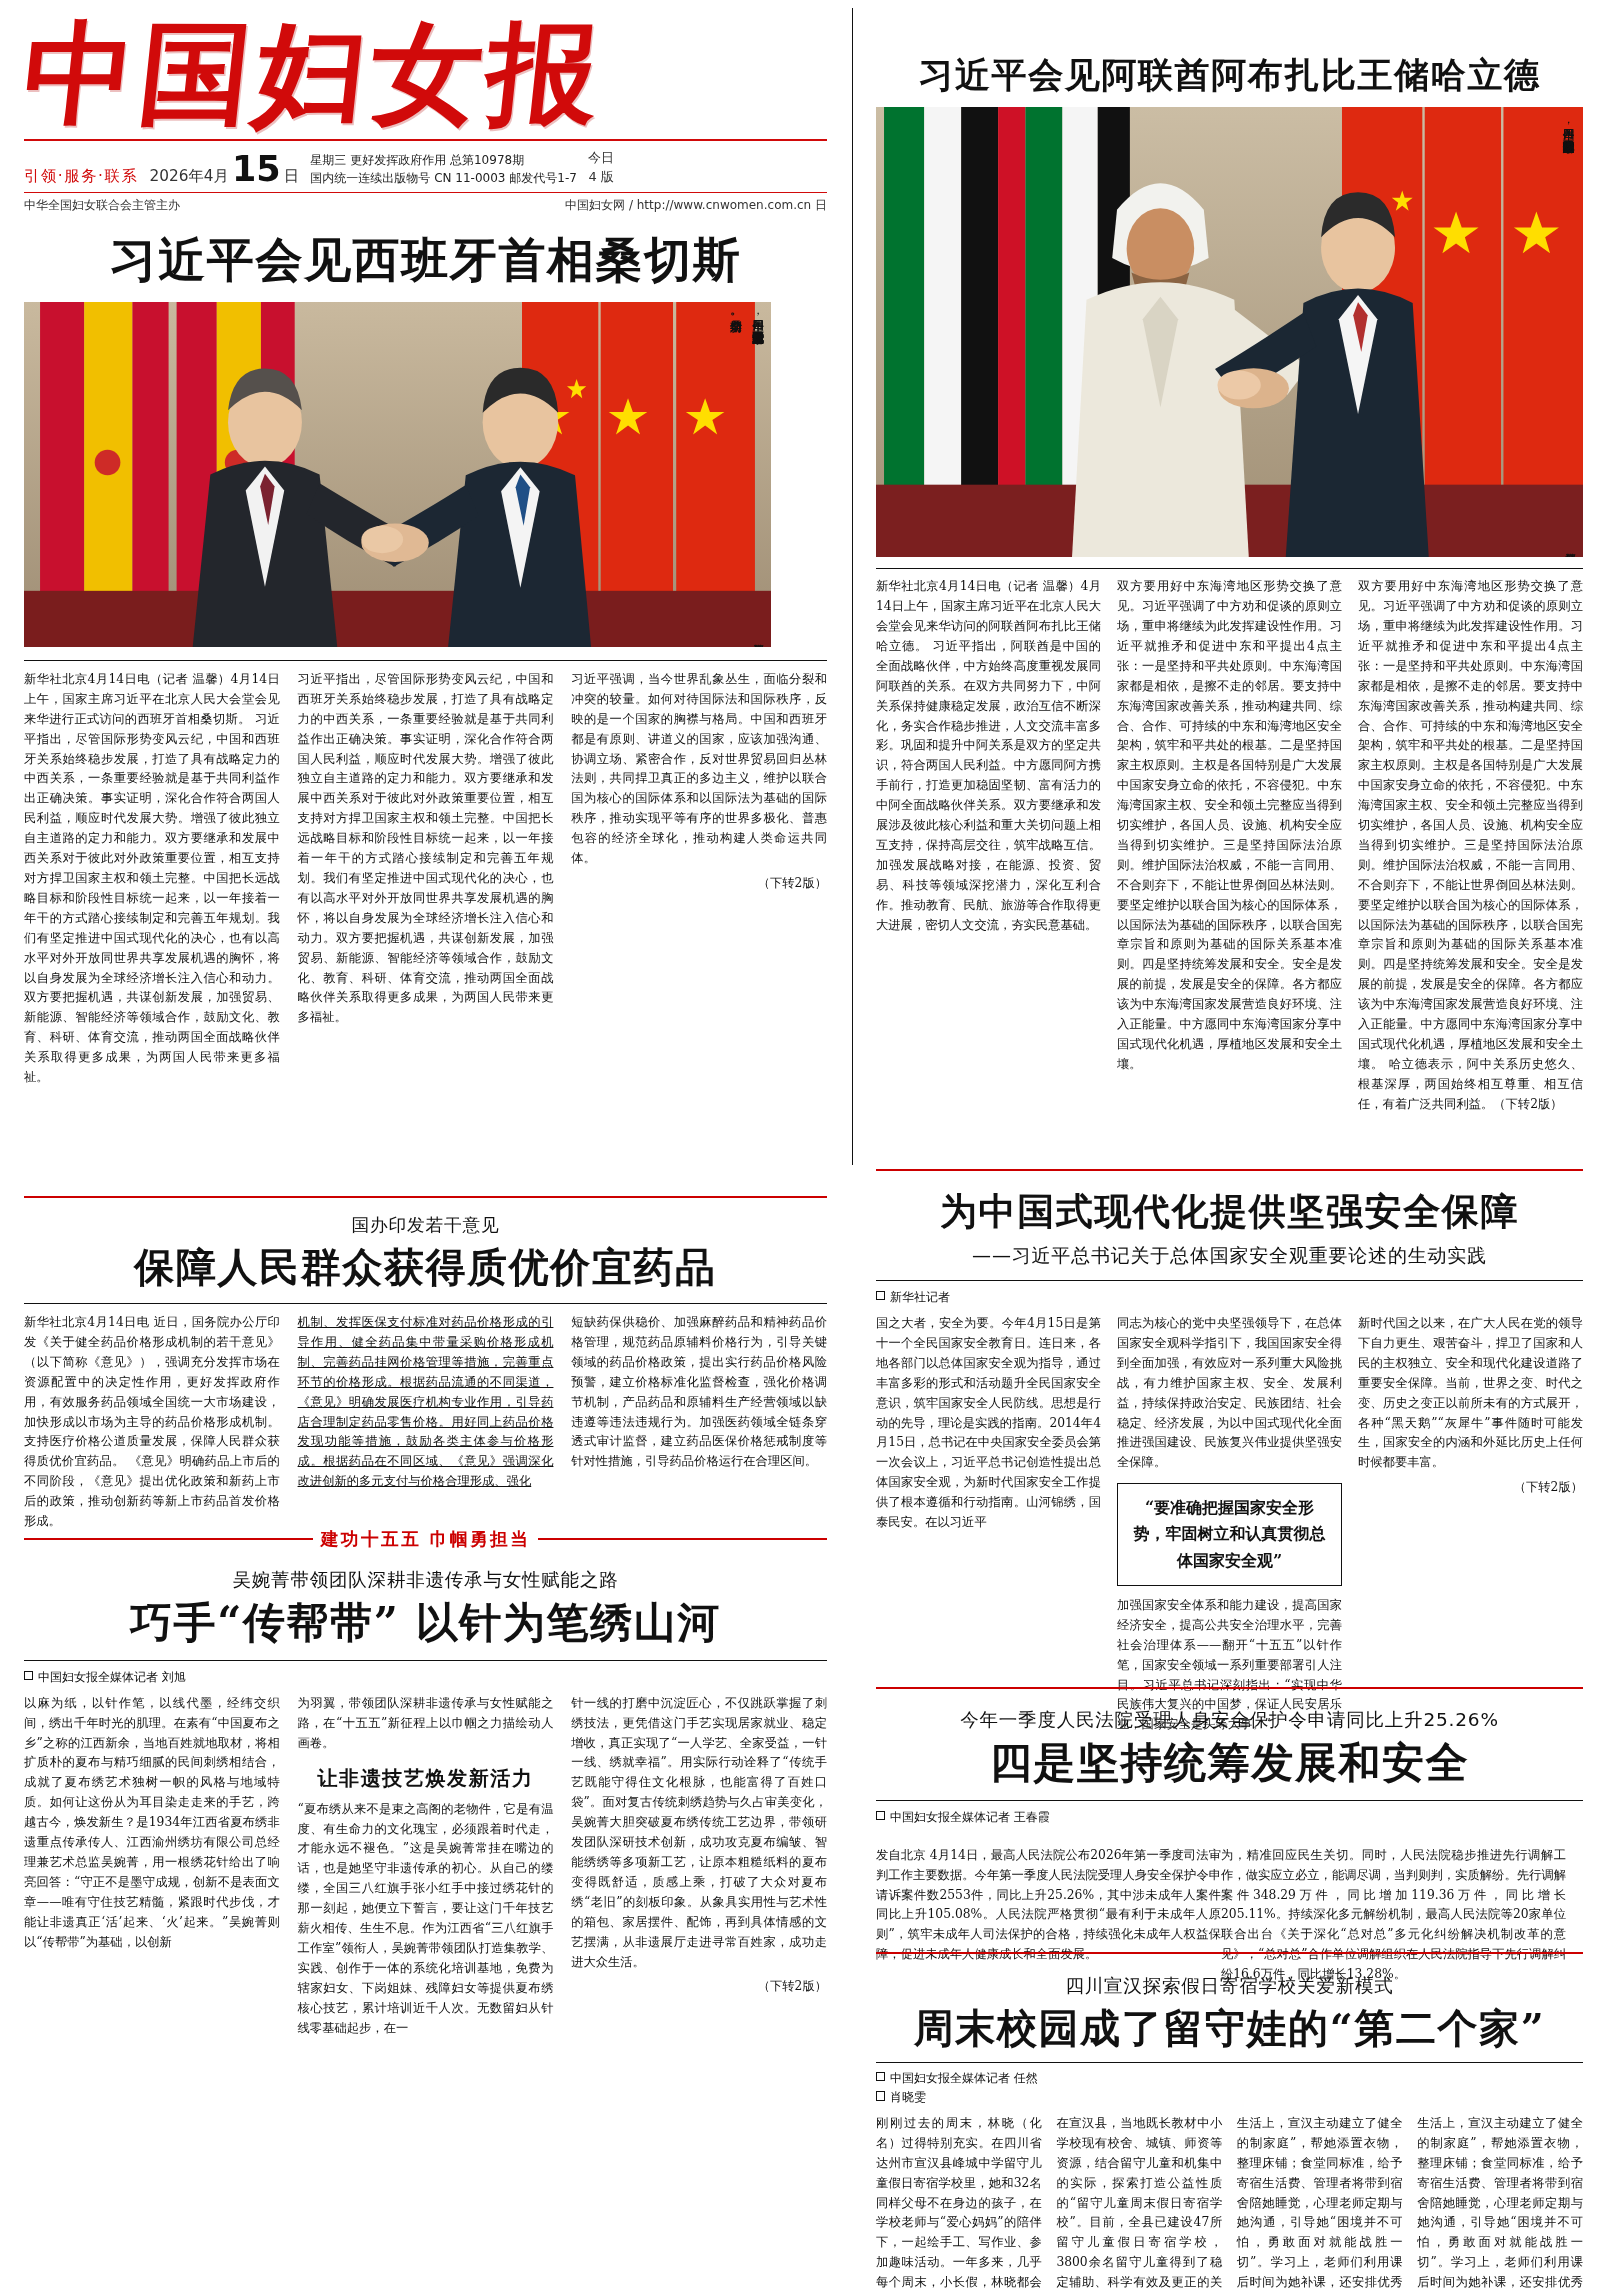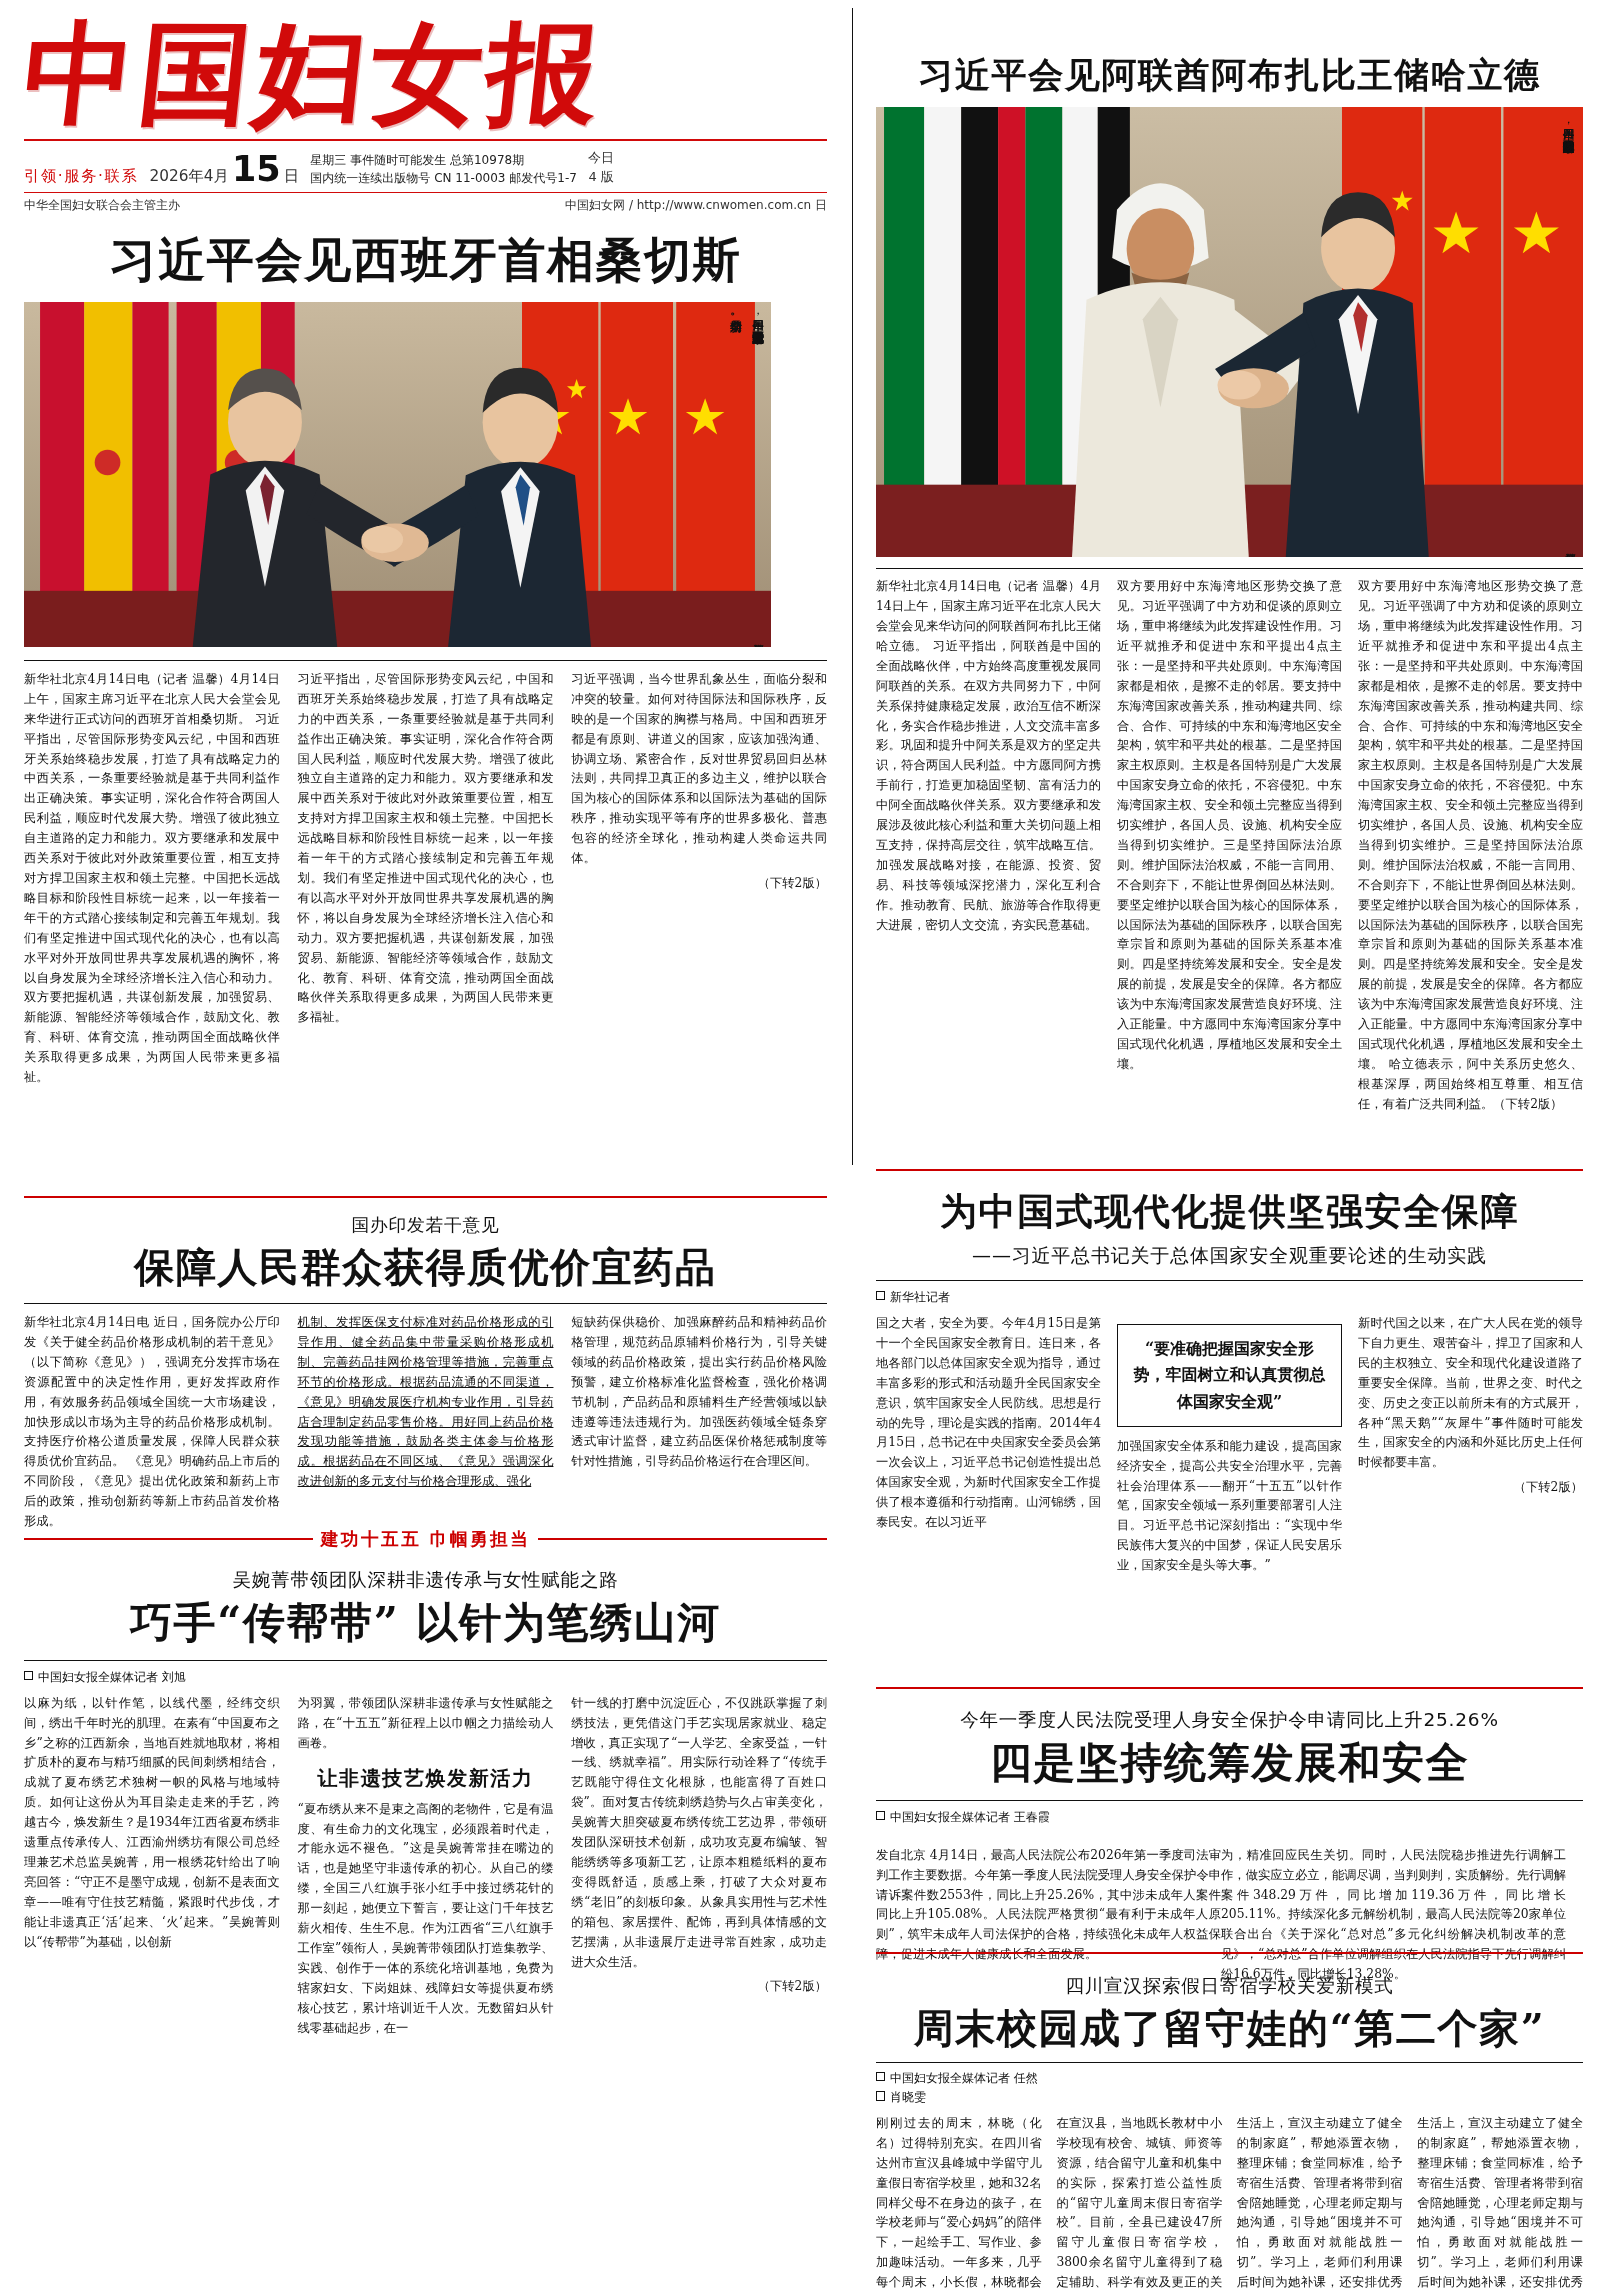--- a/index.html
+++ b/index.html
@@ -59,21 +59,21 @@
     <div class="mast-title">中国妇女报</div>
     <div class="mast-rule"></div>
     <div class="mast-info">
       <span class="mast-slogan">引领·服务·联系</span>
       <span class="mast-date">
         <span>2026年4月</span>
         <span class="mast-day">15</span>
         <span>日</span>
       </span>
       <span class="mast-meta">
-        <span>星期三 事件随时可能发生 总第10978期</span><br>
+        <span>星期三 更好发挥政府作用 总第10978期</span><br>
         <span>国内统一连续出版物号 CN 11-0003  邮发代号1-7</span>
       </span>
       <span class="mast-today">
         <span>今日</span><br>
         <span>4 版</span>
       </span>
     </div>
     <div class="mast-rule2"></div>
     <div class="mast-sub">
       <span>中华全国妇女联合会主管主办</span>
@@ -253,20 +253,21 @@
     <div class="subhead" style="margin-top:9.6px;">——习近平总书记关于总体国家安全观重要论述的生动实践</div>
     <div class="rule-thin" style="margin-top:11.2px;"></div>
     <div class="byline" style="margin-top:8px;">
       <span class="sq"></span><span>新华社记者</span>
     </div>
     <div style="display:flex;gap:16px;margin-top:8px;">
       <div class="col body-txt" style="width:225px;">
         <span>国之大者，安全为要。今年4月15日是第十一个全民国家安全教育日。连日来，各地各部门以总体国家安全观为指导，通过丰富多彩的形式和活动题升全民国家安全意识，筑牢国家安全人民防线。思想是行动的先导，理论是实践的指南。2014年4月15日，总书记在中央国家安全委员会第一次会议上，习近平总书记创造性提出总体国家安全观，为新时代国家安全工作提供了根本遵循和行动指南。山河锦绣，国泰民安。在以习近平</span>
       </div>
       <div class="col" style="width:225px;">
+        <div class="body-txt">同志为核心的党中央坚强领导下，在总体国家安全观科学指引下，我国国家安全得到全面加强，有效应对一系列重大风险挑战，有力维护国家主权、安全、发展利益，持续保持政治安定、民族团结、社会稳定、经济发展，为以中国式现代化全面推进强国建设、民族复兴伟业提供坚强安全保障。</div>
         <div class="quote-box" style="margin:9.6px 0;">“要准确把握国家安全形势，牢固树立和认真贯彻总体国家安全观”</div>
         <div class="body-txt">加强国家安全体系和能力建设，提高国家经济安全，提高公共安全治理水平，完善社会治理体系——翻开“十五五”以针作笔，国家安全领域一系列重要部署引人注目。习近平总书记深刻指出：“实现中华民族伟大复兴的中国梦，保证人民安居乐业，国家安全是头等大事。”</div>
       </div>
       <div class="col body-txt" style="width:225px;">
         <span>新时代国之以来，在广大人民在党的领导下自力更生、艰苦奋斗，捍卫了国家和人民的主权独立、安全和现代化建设道路了重要安全保障。当前，世界之变、时代之变、历史之变正以前所未有的方式展开，各种“黑天鹅”“灰犀牛”事件随时可能发生，国家安全的内涵和外延比历史上任何时候都要丰富。</span>
         <div style="text-align:right;margin-top:4.8px;">（下转2版）</div>
       </div>
     </div>
   </div>
 

